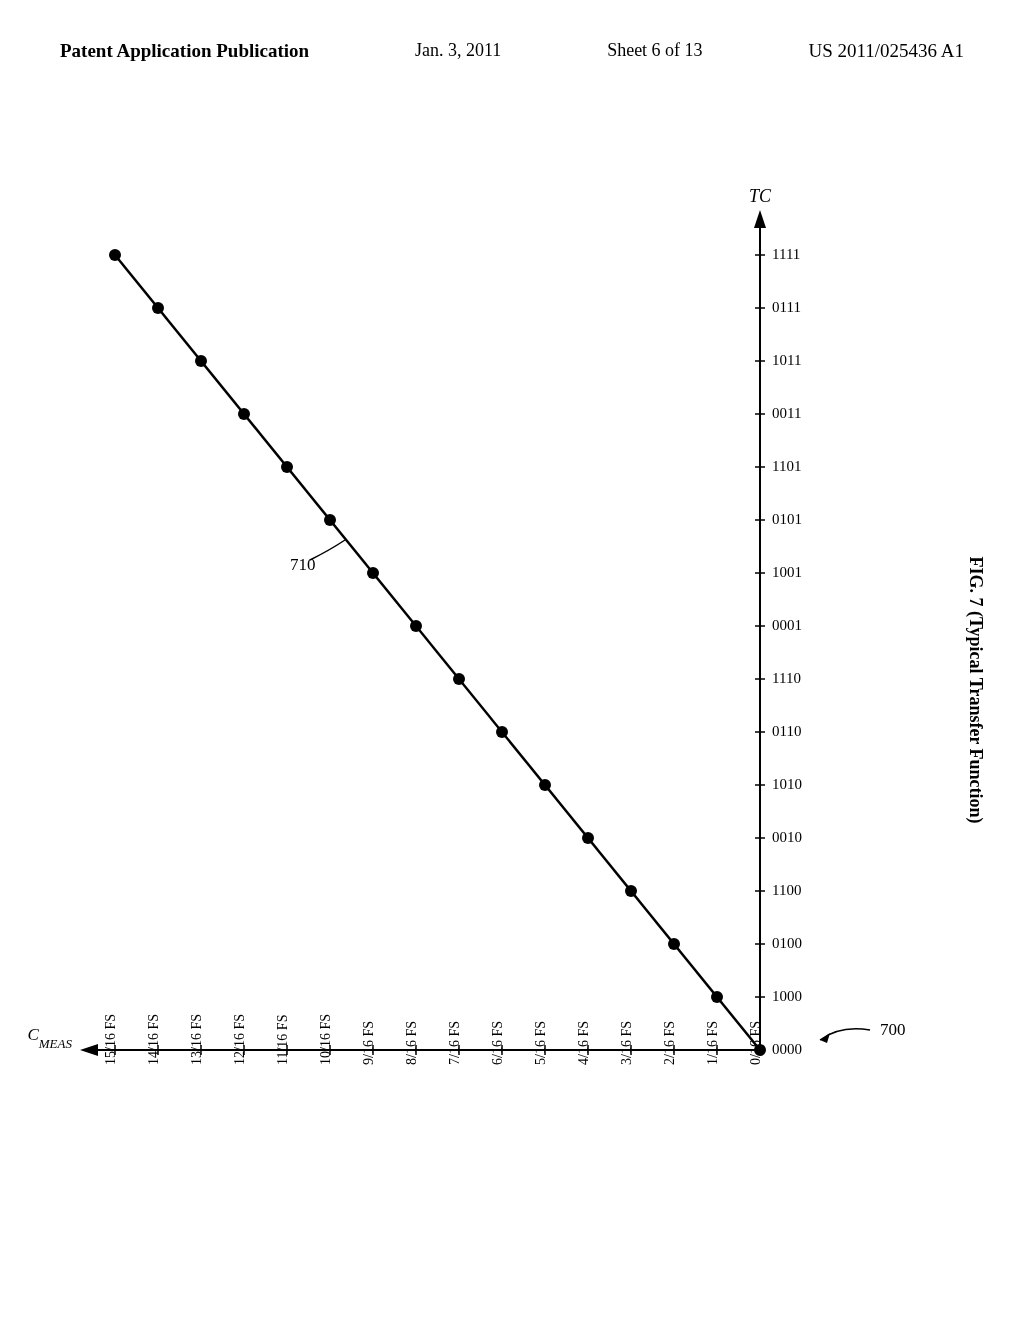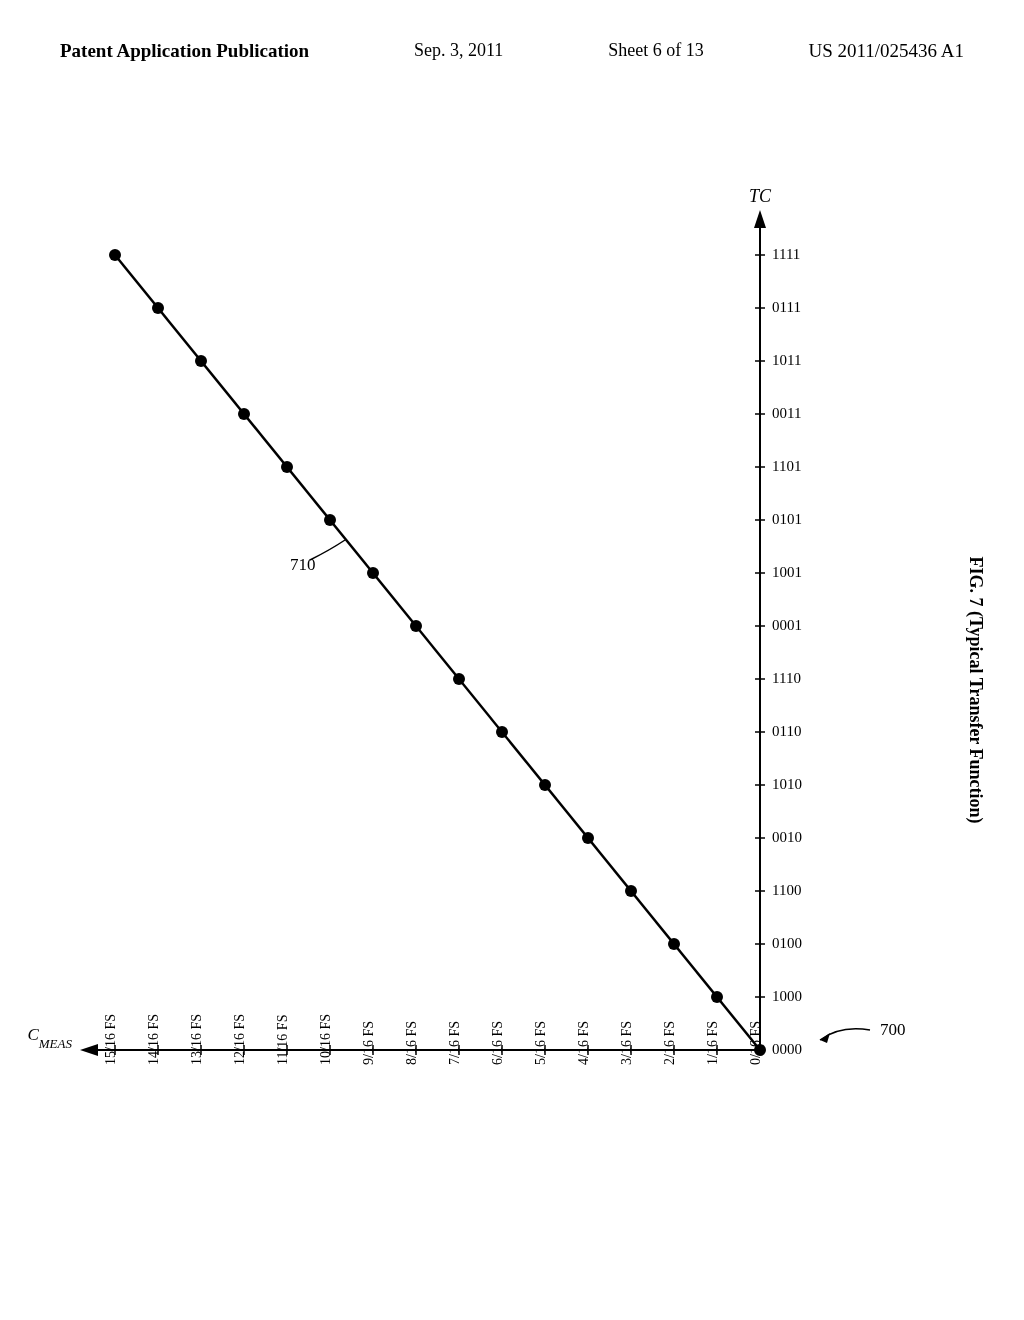--- a/index.html
+++ b/index.html
@@ -39,21 +39,21 @@
     svg {
       width: 100%;
       height: 100%;
     }
   </style>
 </head>
 <body>
 
 <div class="header">
   <span class="header-left">Patent Application Publication</span>
-  <span class="header-center">Sep. 3, 2011</span>
+  <span class="header-center">Jan. 3, 2011</span>
   <span class="header-center">Sheet 6 of 13</span>
   <span class="header-right">US 2011/025436 A1</span>
 </div>
 
 <div class="diagram-container">
   <svg viewBox="0 0 1024 1150" xmlns="http://www.w3.org/2000/svg">
 
     <line x1="750" y1="920" x2="750" y2="90" stroke="black" stroke-width="2"></line>
 
     <polygon points="750,80 744,98 756,98" fill="black"></polygon>

